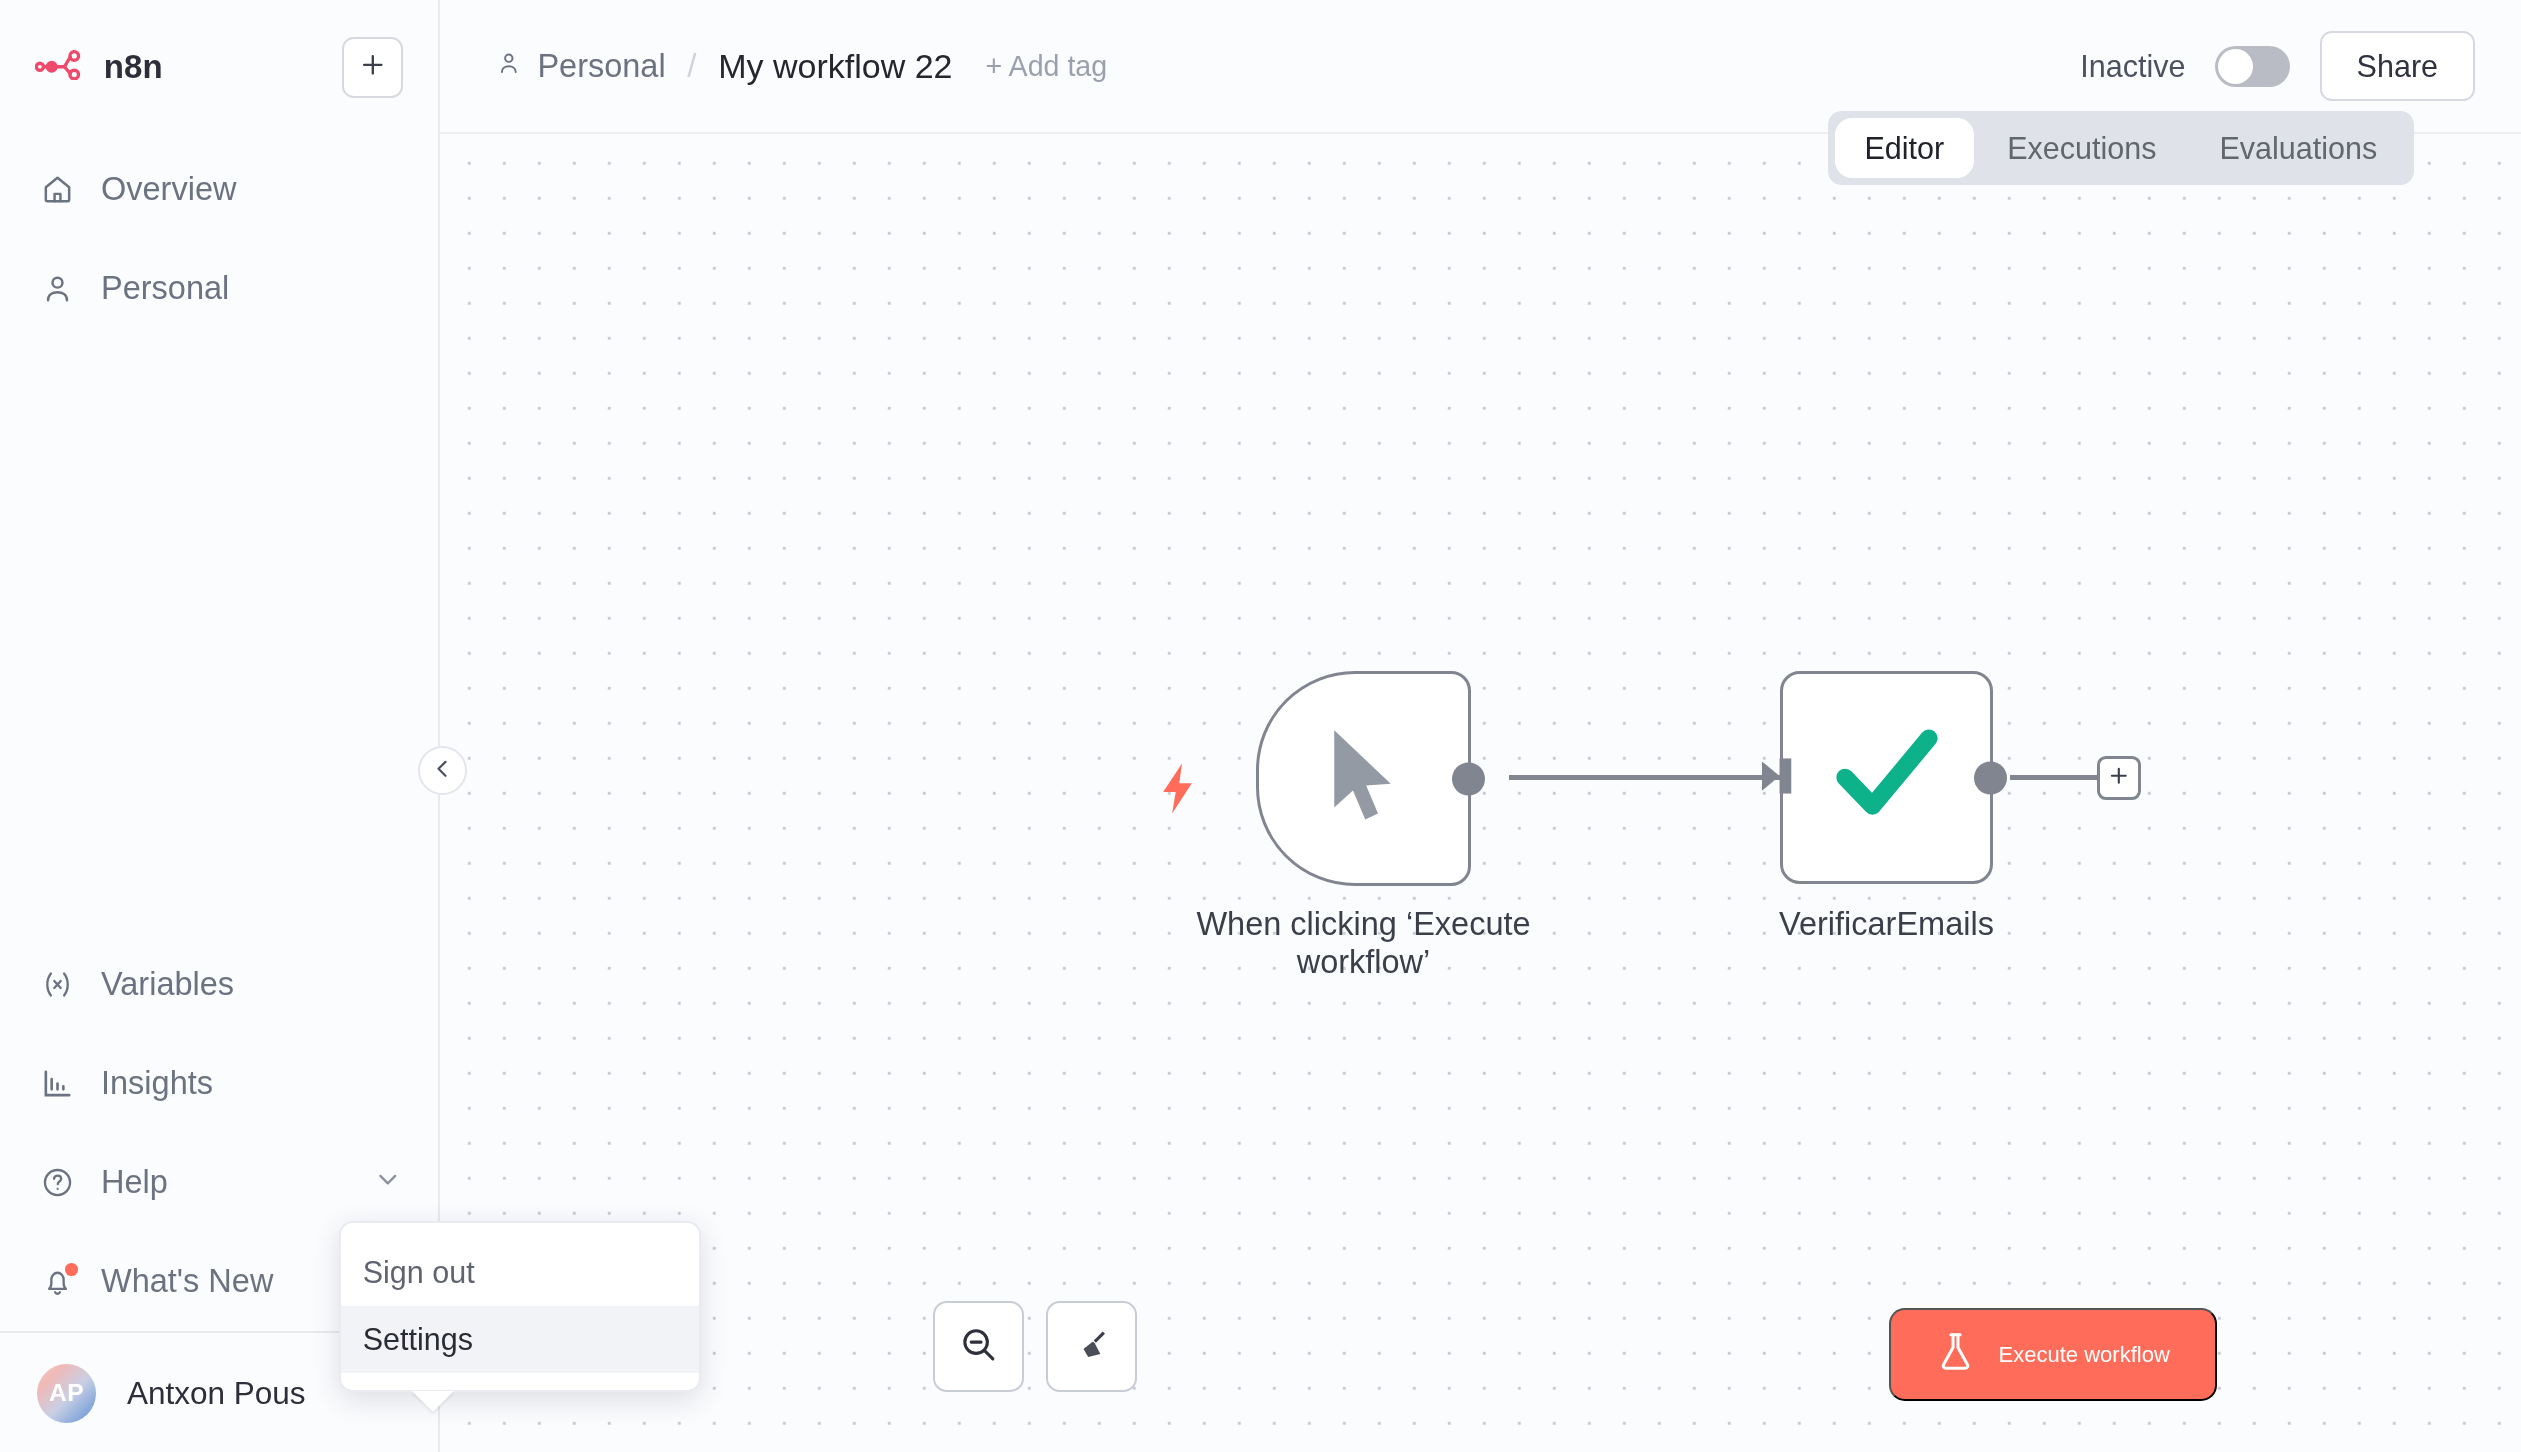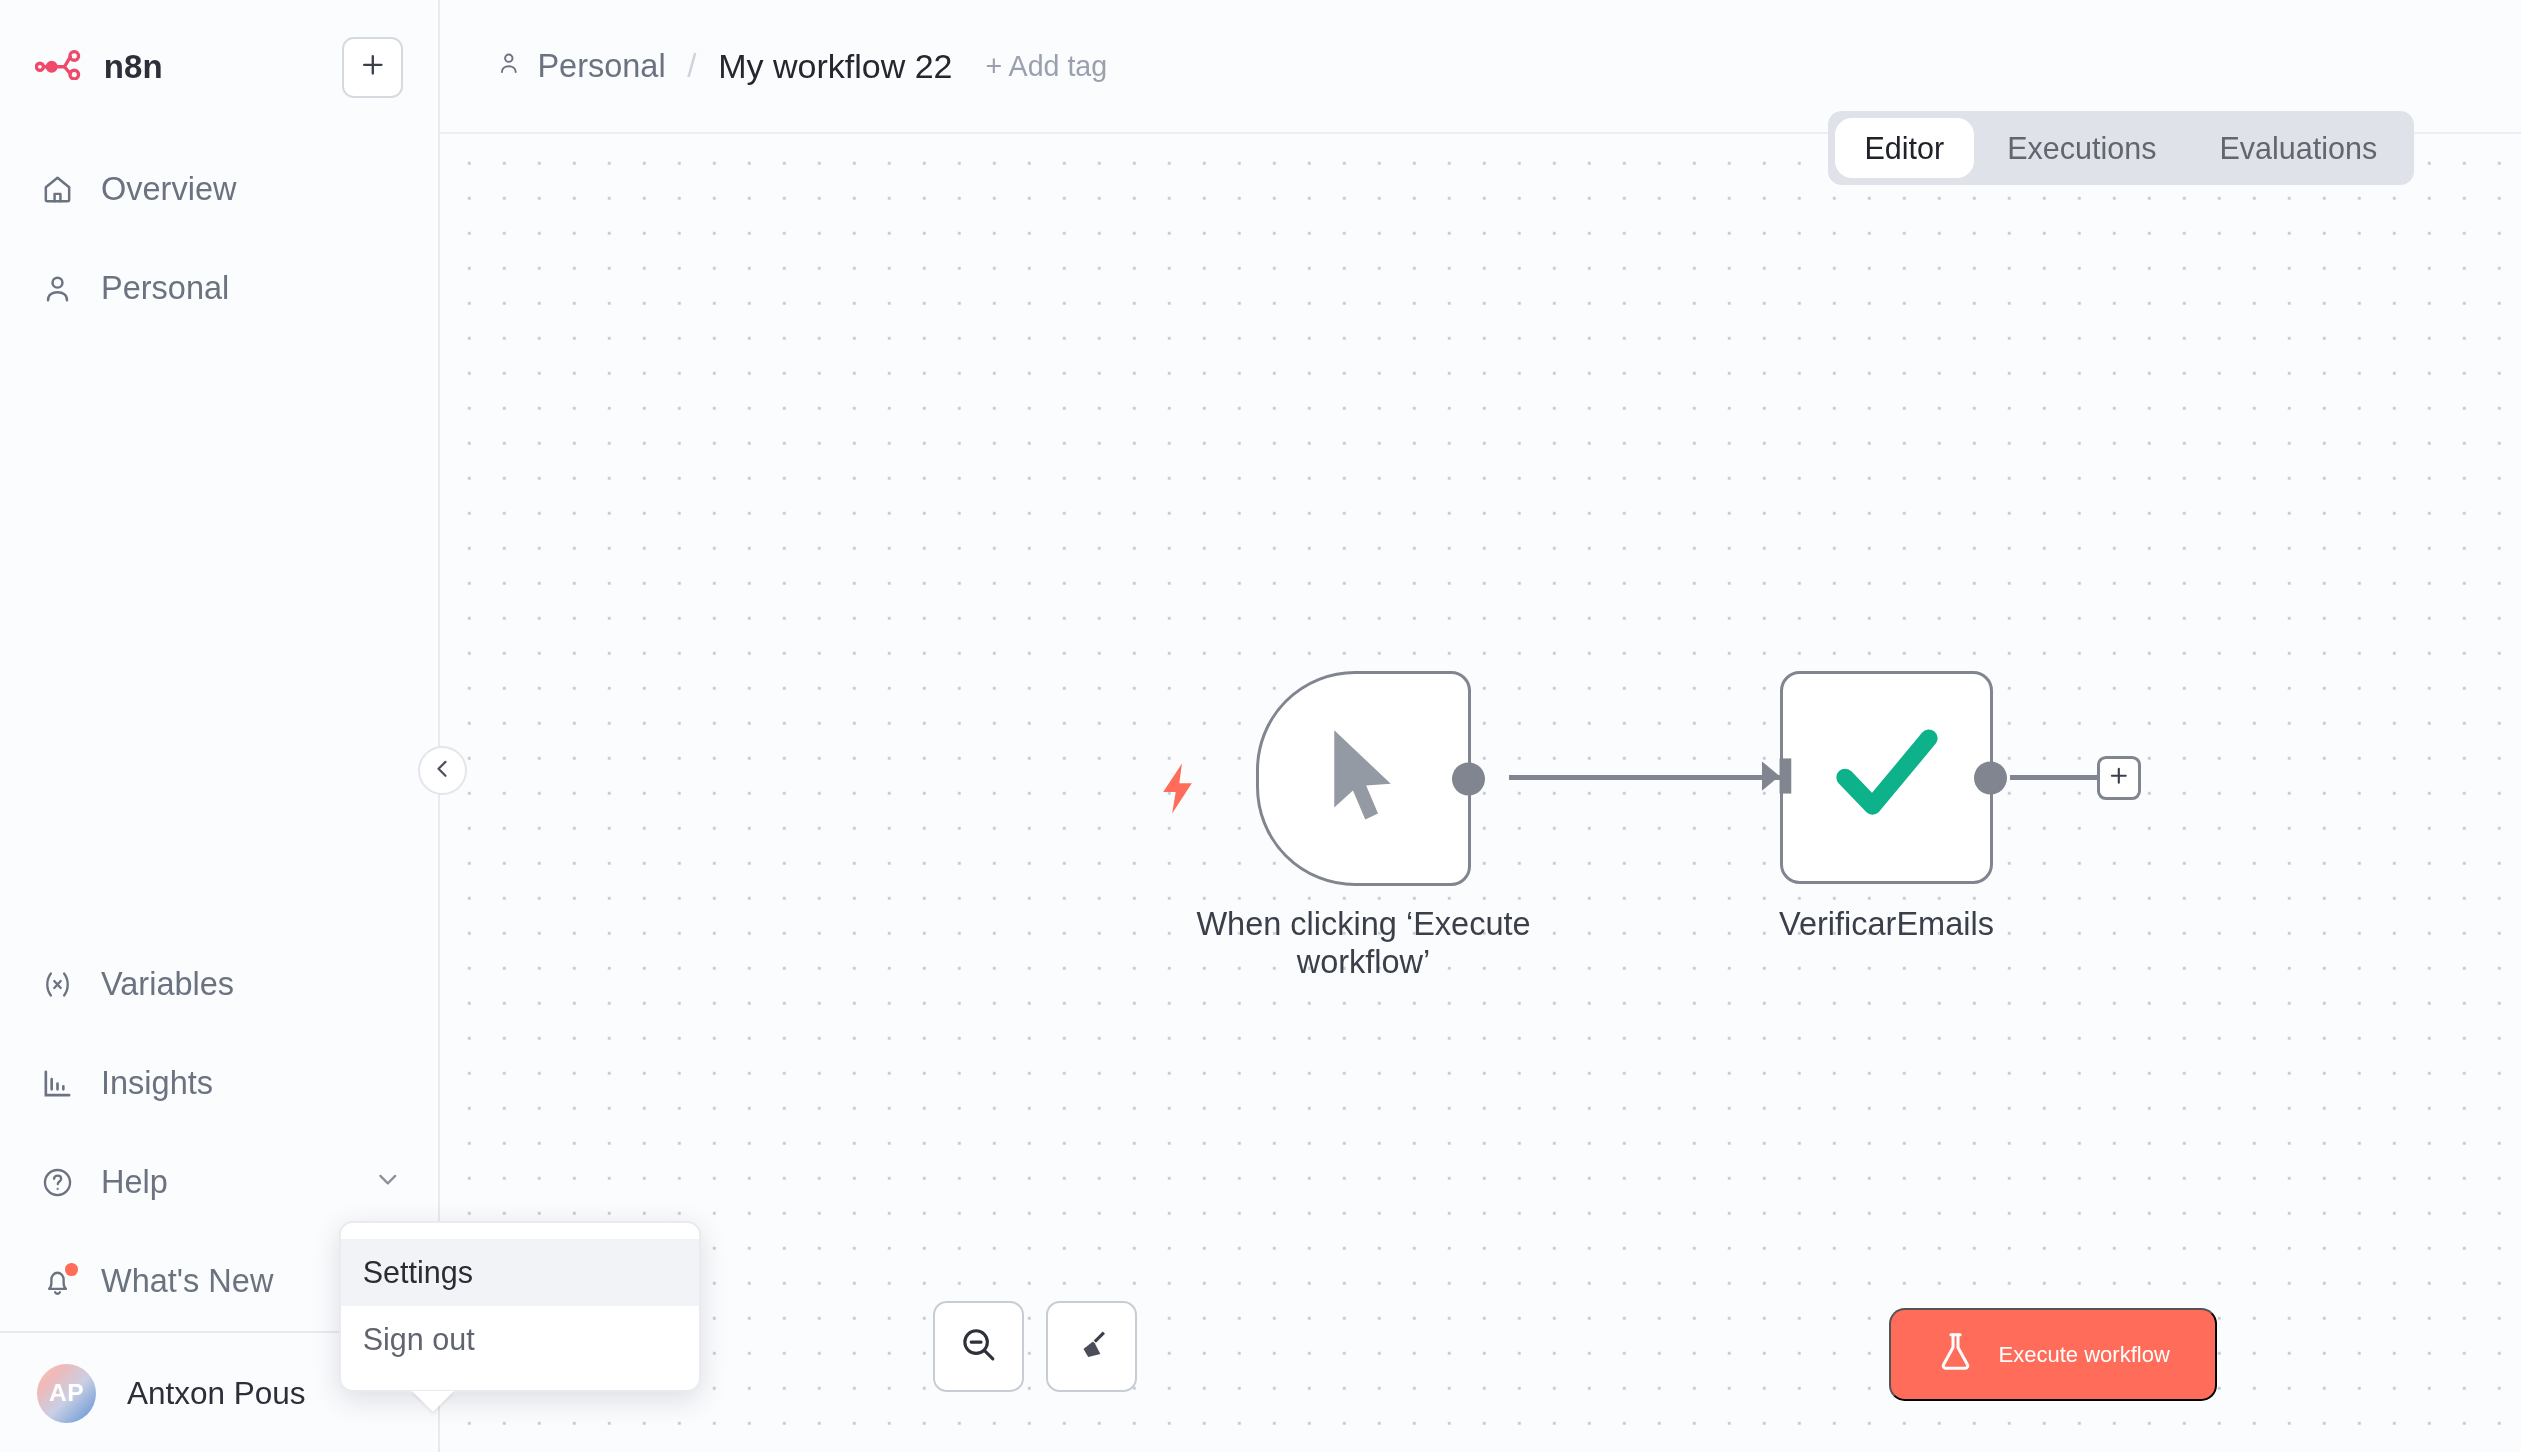--- a/index.html
+++ b/index.html
@@ -310,20 +310,27 @@
               <path d="M6 20c0-3.3 2.7-5 6-5s6 1.7 6 5"></path>
             </svg>
           </span>
           <span>Personal</span>
         </span>
         <span class="bc-sep">/</span>
         <span class="bc-title">My workflow 22</span>
         <span class="bc-addtag">+ Add tag</span>
       </div>
 
+      <div class="hdr-right">
+        <span class="inactive-lbl">Inactive</span>
+        <div class="toggle">
+          <span class="knob"></span>
+        </div>
+        <button class="share-btn">Share</button>
+      </div>
     </header>
 
     <div id="tabs">
       <div class="tab active">Editor</div>
       <div class="tab">Executions</div>
       <div class="tab">Evaluations</div>
     </div>
 
     <div id="canvas">
 
@@ -400,19 +407,19 @@
             <path d="M8.4 2.5h5.2"></path>
             <path d="M9.6 2.5v7.2L4.3 19.3c-.6 1 .1 2.2 1.3 2.2h10.8c1.2 0 1.9-1.2 1.3-2.2L12.4 9.7V2.5"></path>
           </svg>
         </span>
         <span>Execute workflow</span>
       </button>
     </div>
   </section>
 
   <div id="user-menu">
+    <div class="menu-item plain">Sign out</div>
     <div class="menu-item hl">Settings</div>
-    <div class="menu-item plain">Sign out</div>
     <span class="arrow-down"></span>
   </div>
 
 </div>
 
 
 </body></html>

